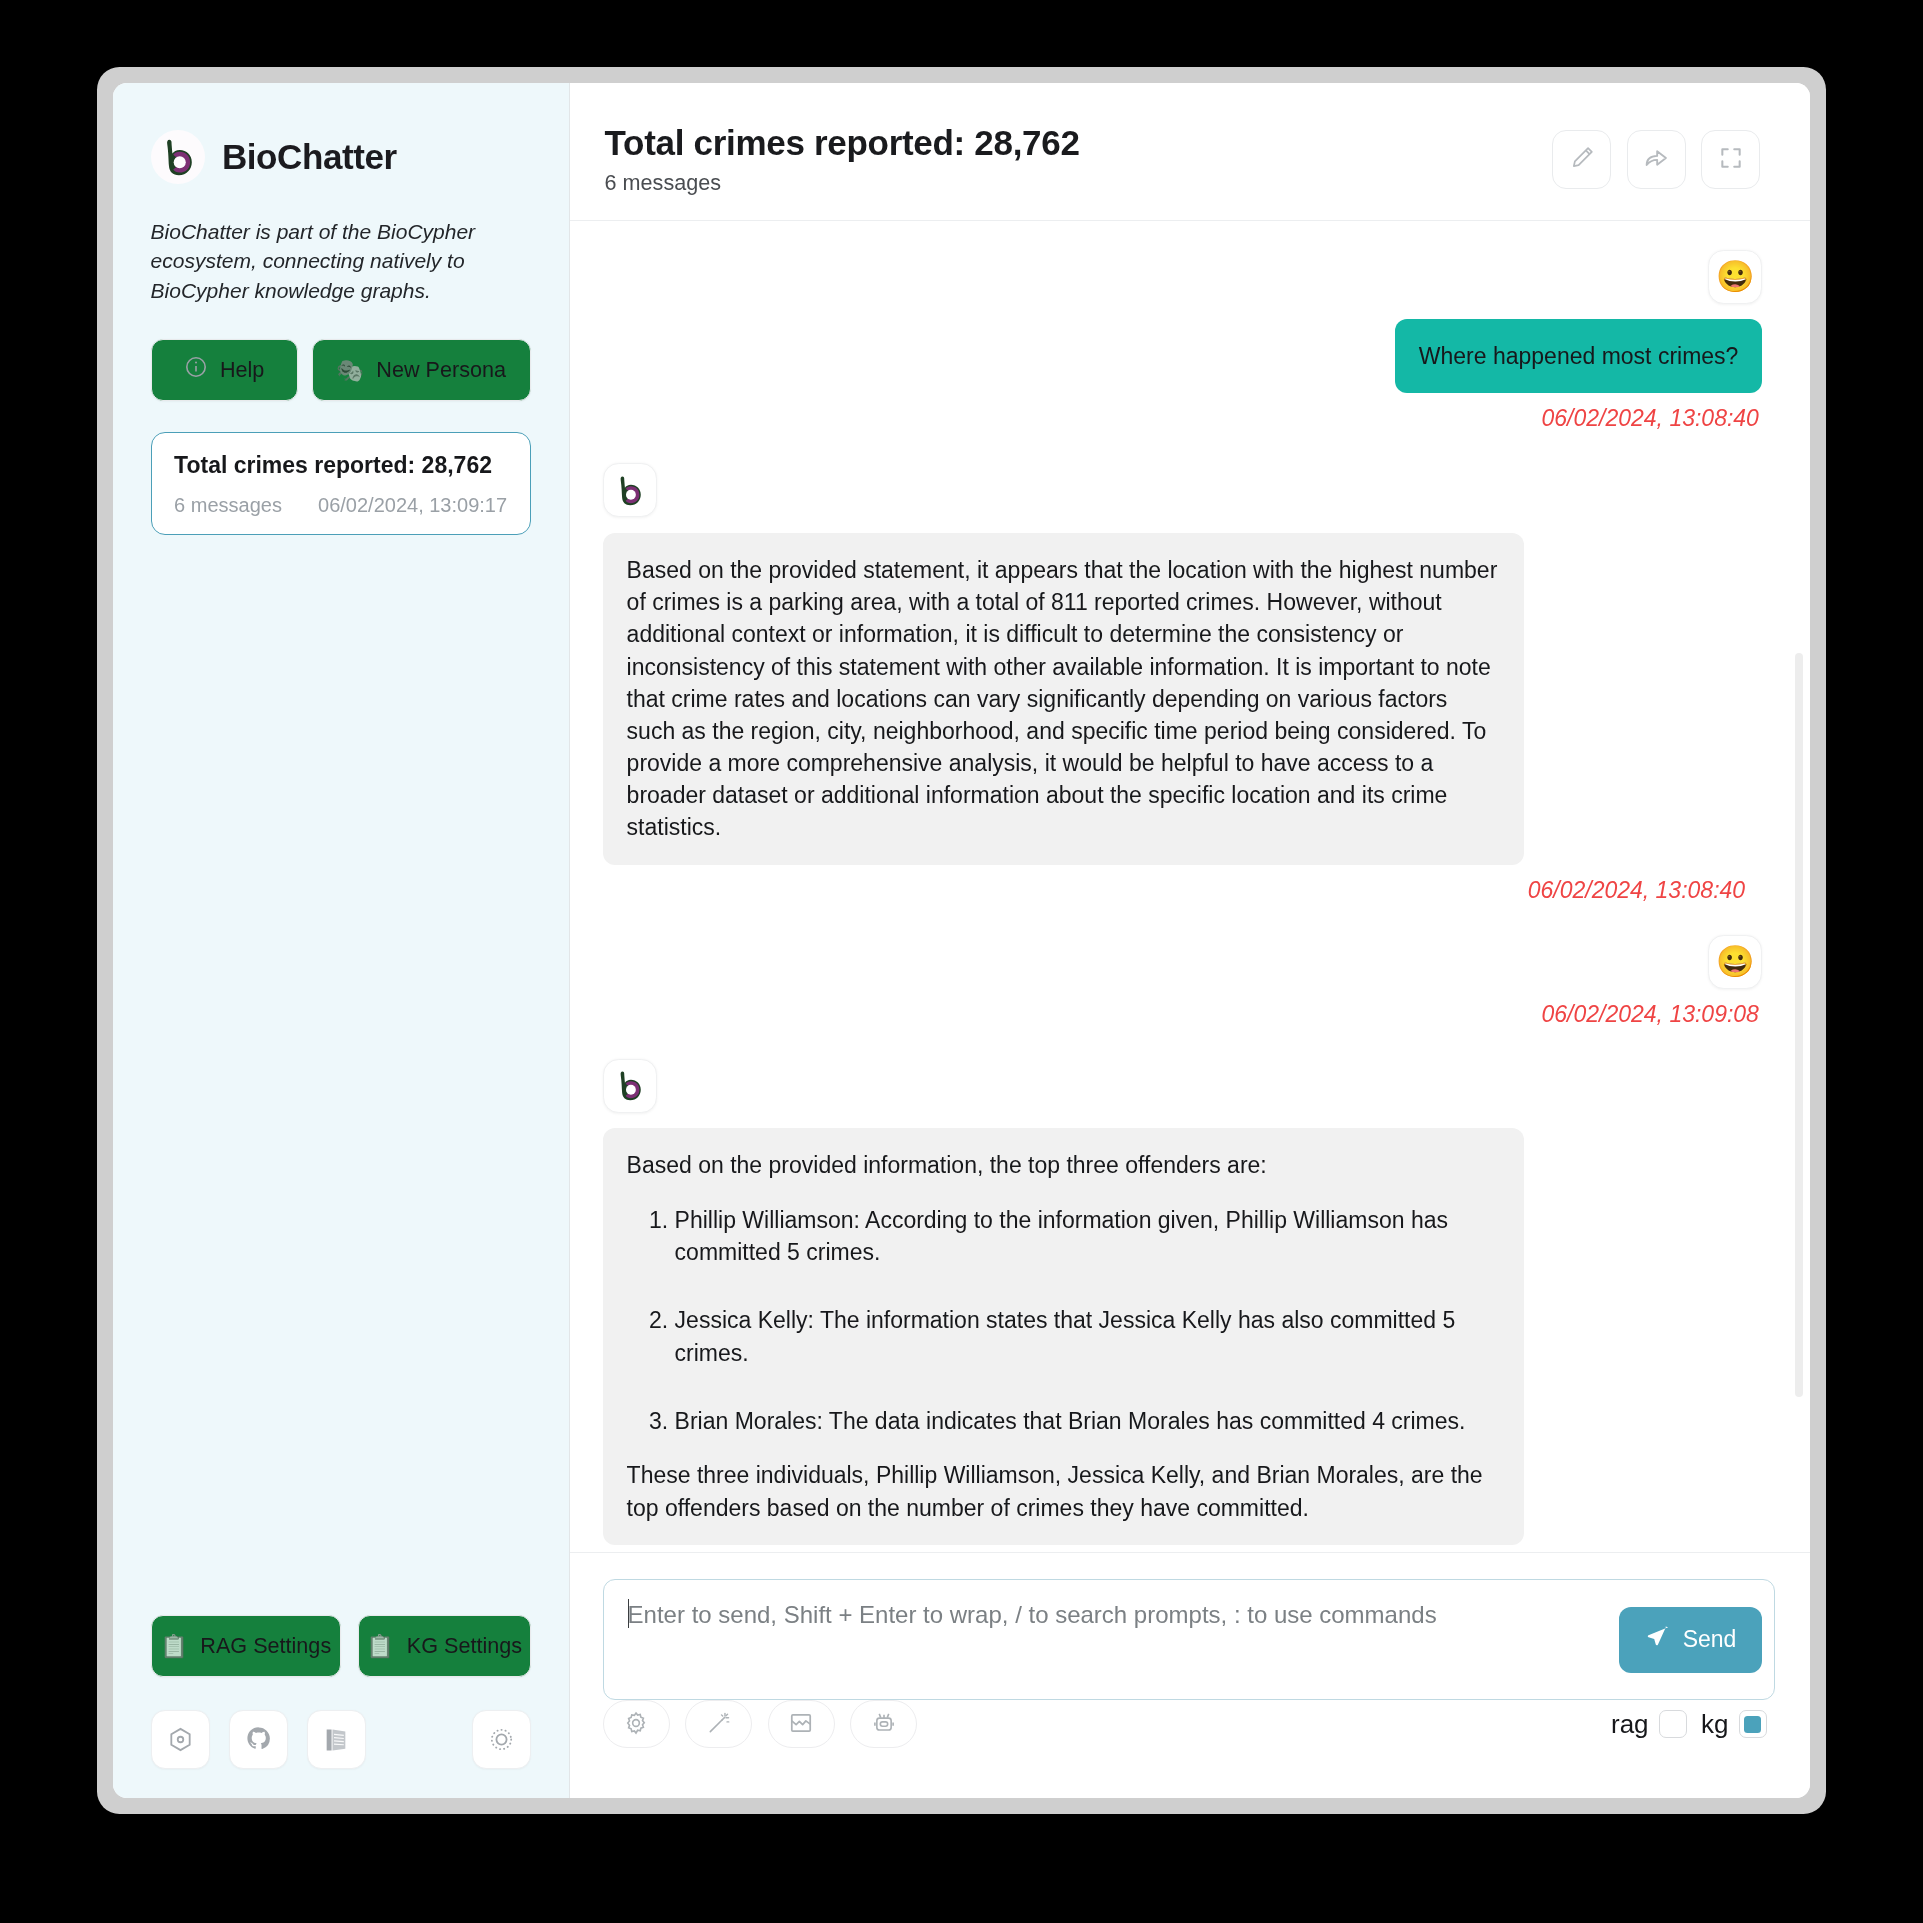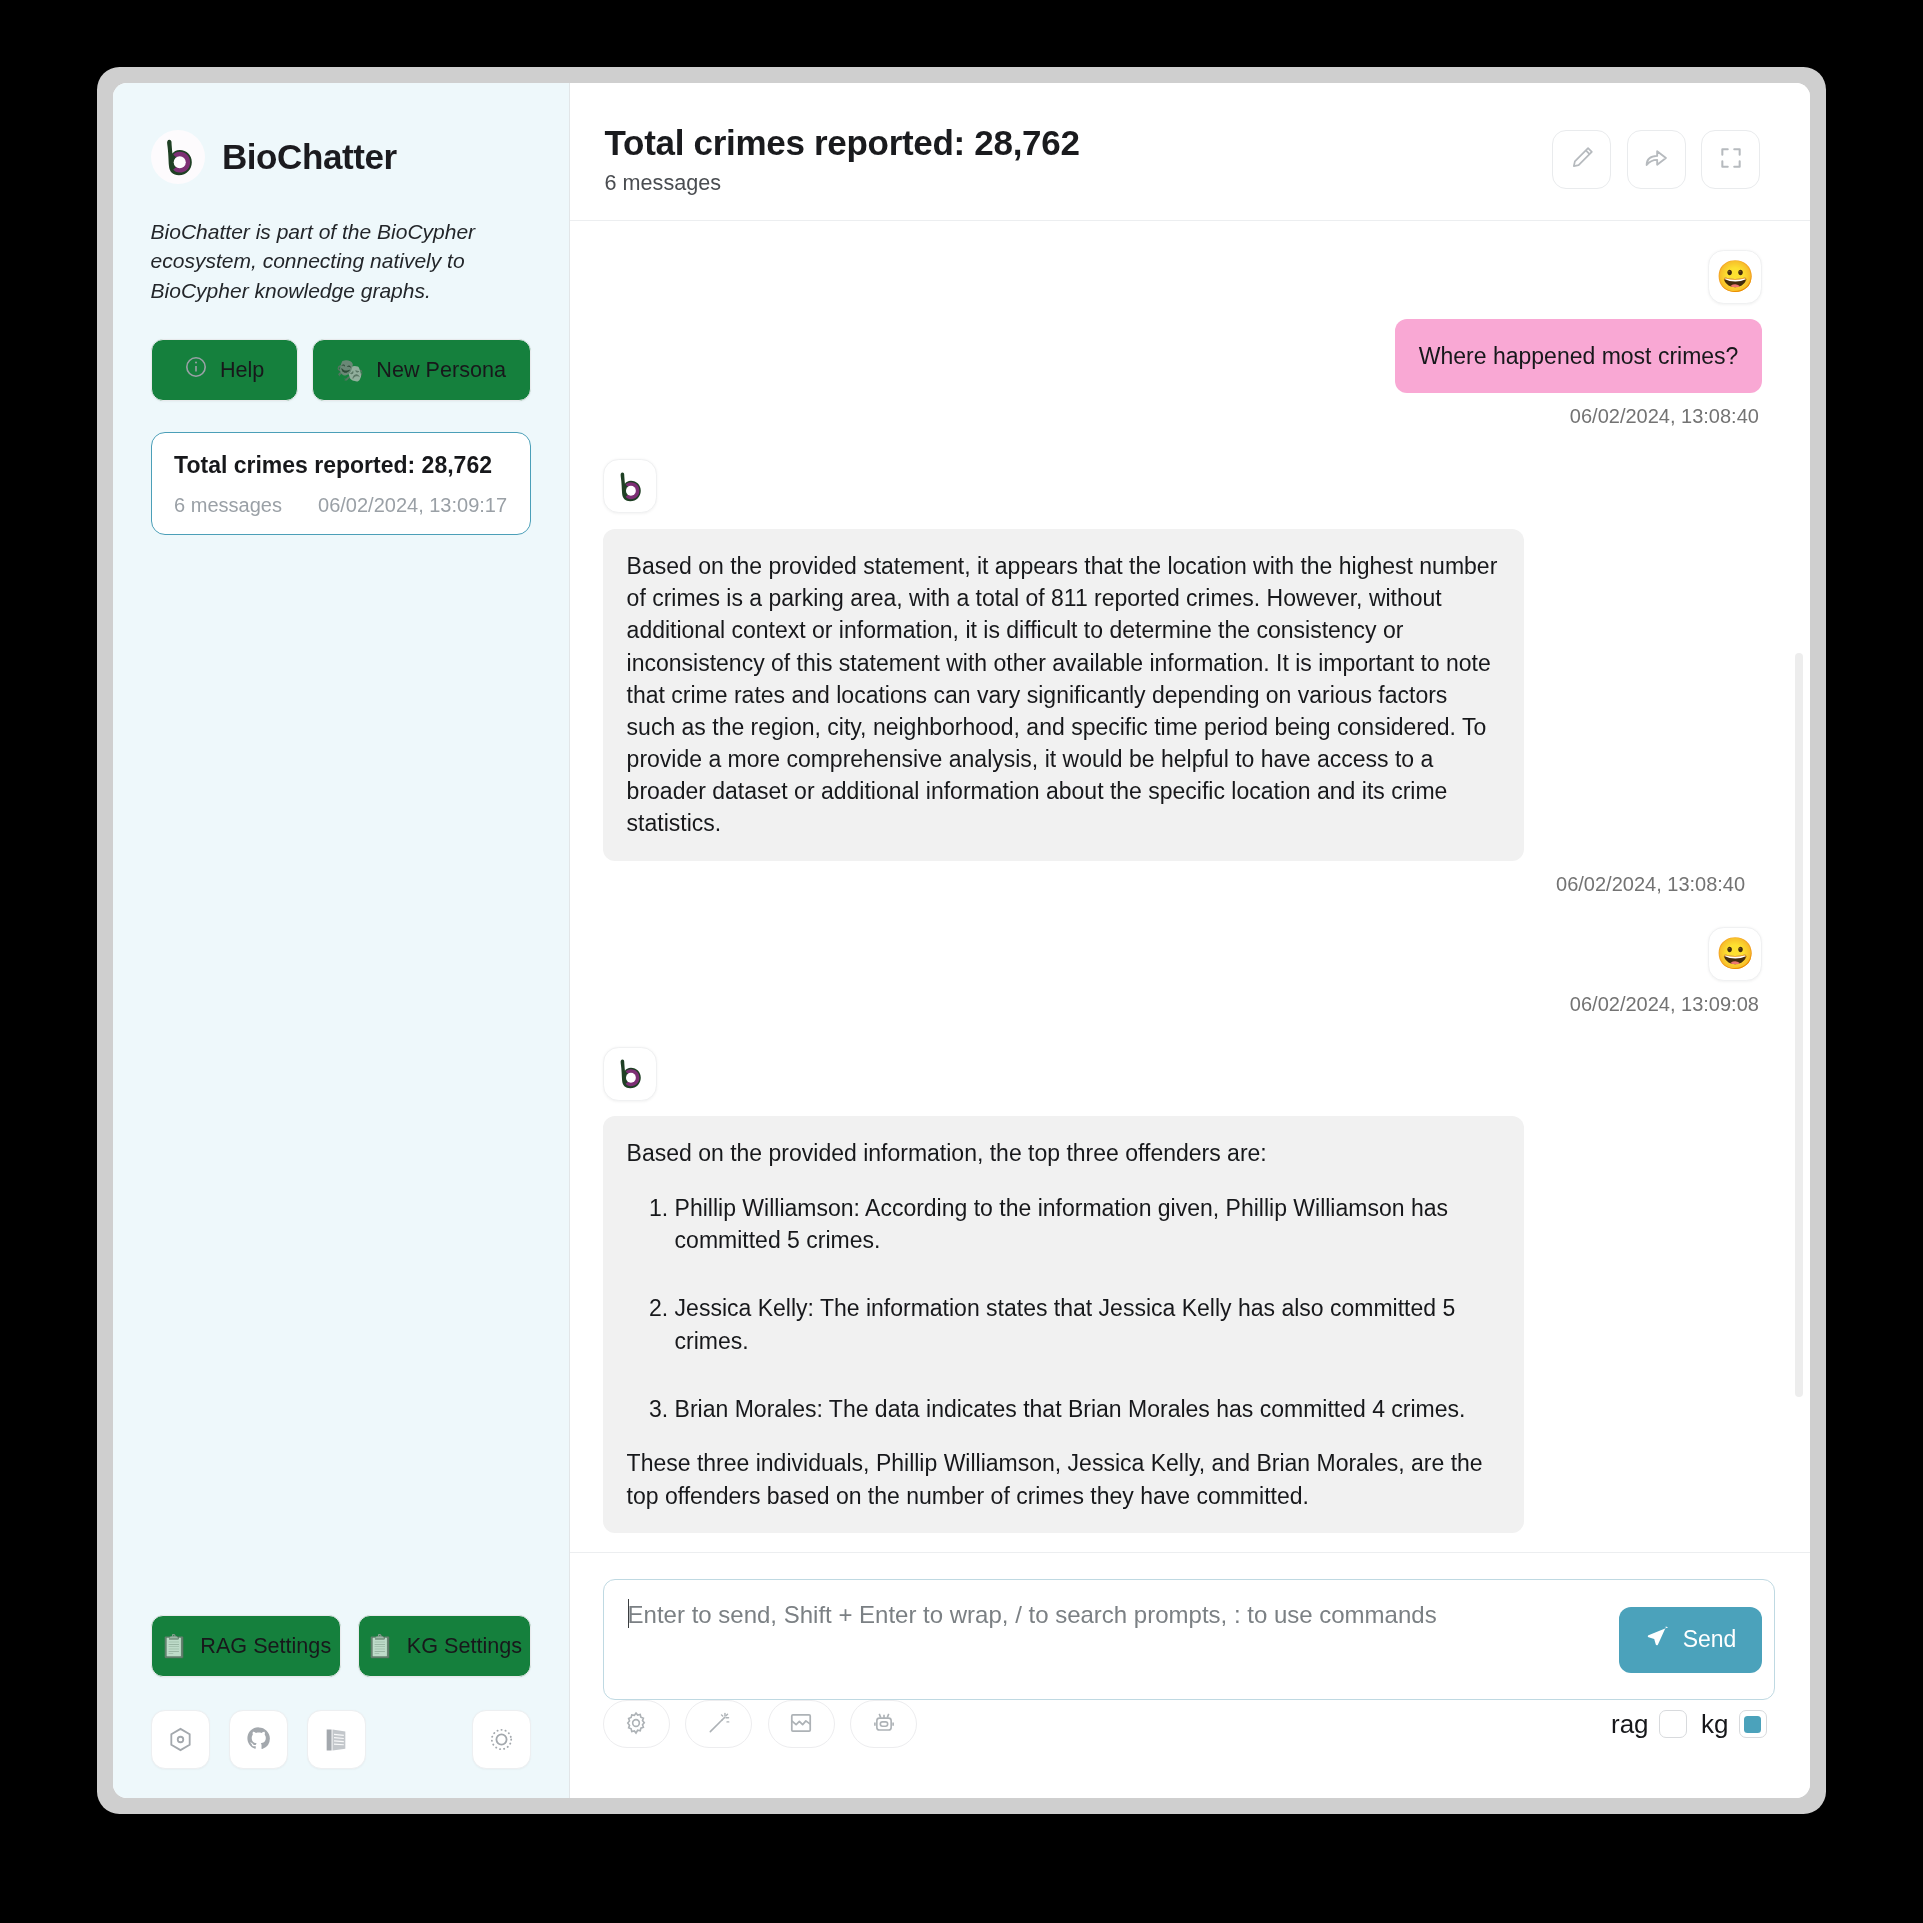--- a/index.html
+++ b/index.html
@@ -156,27 +156,27 @@
   }
   .bubble {
     margin-top: 15.6px;
     border-radius: 12px;
     padding: 21px 24px;
     font-size: 23px;
     line-height: 1.4;
     color: #17181b;
     max-width: 921px;
   }
-  .msg.user .bubble { background: #f9a8d4; }
+  .msg.user .bubble { background: #14b8a6; }
   .msg.bot  .bubble { background: #f1f1f1; max-width: 921px; }
   .bubble ol { margin: 22.5px 0 22.5px 0; padding-left: 48px; }
   .bubble ol li { margin-bottom: 36px; line-height: 1.4; }
   .bubble ol li:last-child { margin-bottom: 0; }
   .timestamp {
-    margin-top: 12px; font-size: 20px; color: #737373;
+    margin-top: 12px; font-size: 23px; color: #ef4444; font-style: italic;
   }
   .msg.user .timestamp { align-self: flex-end; padding-right: 3.5px; }
   .msg.bot  .timestamp { align-self: flex-end; padding-right: 17.3px; }
 
   #scrollbar-track {
     position: absolute;
     right: 7px; top: 432px; width: 8.6px; height: 744px;
     background: #ededed; border-radius: 4.3px;
   }
 

